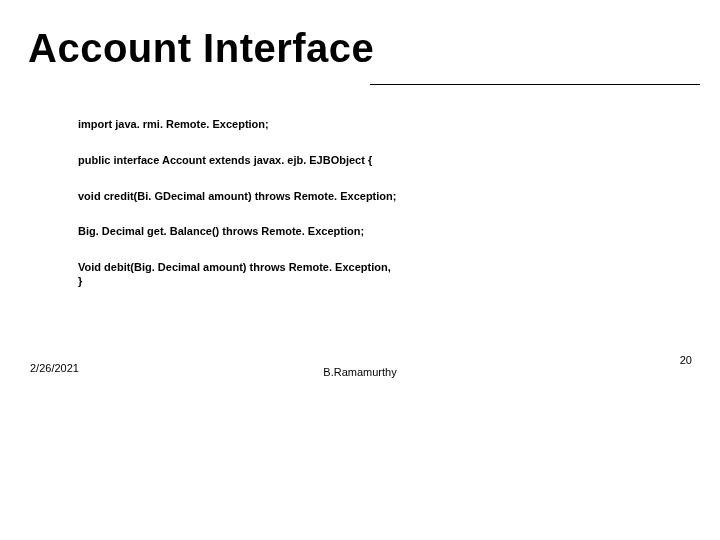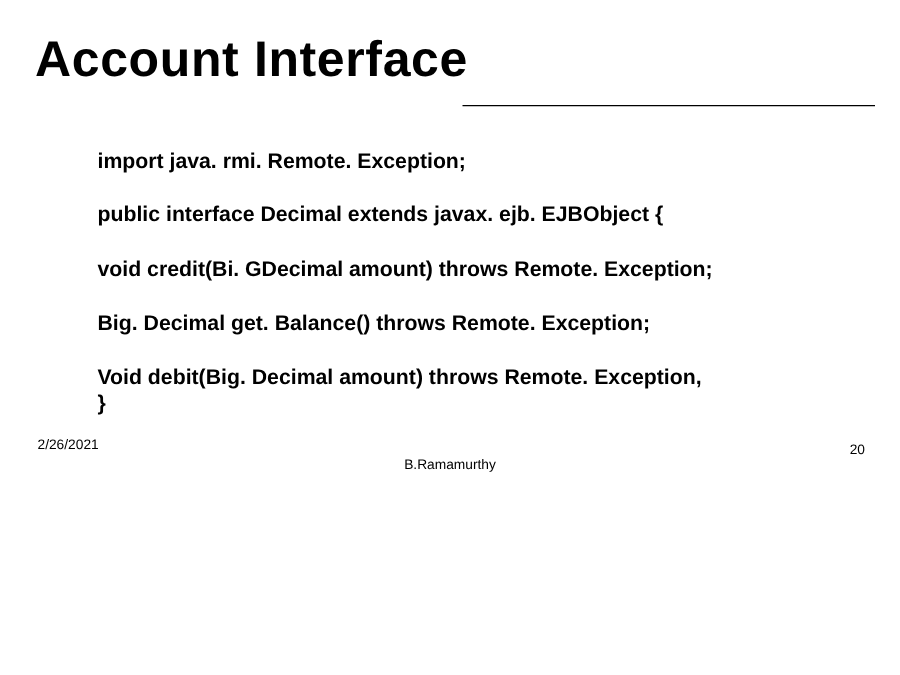--- a/index.html
+++ b/index.html
@@ -32,21 +32,21 @@
     right: 20px;
     width: 330px;
     height: 1px;
     background: #000;
   }
   .body {
     position: absolute;
     top: 118px;
     left: 78px;
     right: 30px;
-    font-size: 17px;
+    font-size: 11px;
     font-weight: bold;
     color: #000;
     line-height: 1.25;
   }
   .body p {
     margin: 0 0 22px 0;
   }
   .indent {
     padding-left: 250px;
   }
@@ -55,21 +55,21 @@
     bottom: 22px;
     left: 0;
     right: 0;
     font-size: 11px;
     color: #000;
     font-weight: normal;
   }
   .footer .date {
     position: absolute;
     left: 30px;
-    bottom: 16px;
+    bottom: 4px;
   }
   .footer .author {
     position: absolute;
     left: 50%;
     transform: translateX(-50%);
     bottom: 0;
   }
   .footer .page {
     position: absolute;
     right: 28px;
@@ -79,21 +79,21 @@
 </head>
 <body>
 
 <div class="slide">
 
   <div class="title">Account Interface</div>
   <div class="title-rule"></div>
 
   <div class="body">
     <p>import java. rmi. Remote. Exception;</p>
-    <p>public interface Decimal extends javax. ejb. EJBObject {</p>
+    <p>public interface Account extends javax. ejb. EJBObject {</p>
     <p>void credit(Bi. GDecimal amount) throws Remote. Exception;</p>
     <p>Big. Decimal get. Balance() throws Remote. Exception;</p>
     <p style="margin-bottom:0;margin-top:12px;">Void debit(Big. Decimal amount) throws Remote. Exception,</p>
     <p>}</p>
   </div>
 
   <div class="footer">
     <span class="date">2/26/2021</span>
     <span class="author">B.Ramamurthy</span>
     <span class="page">20</span>

